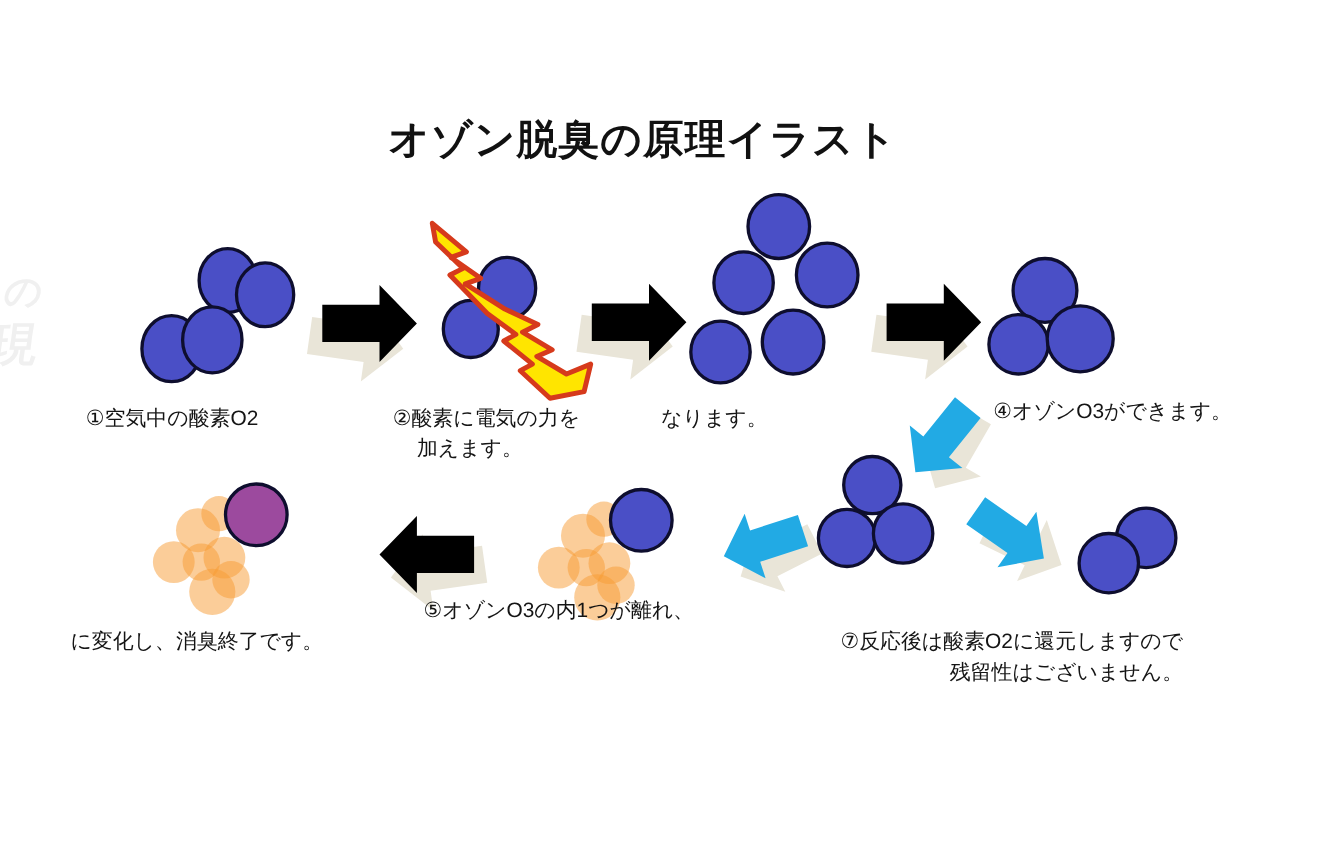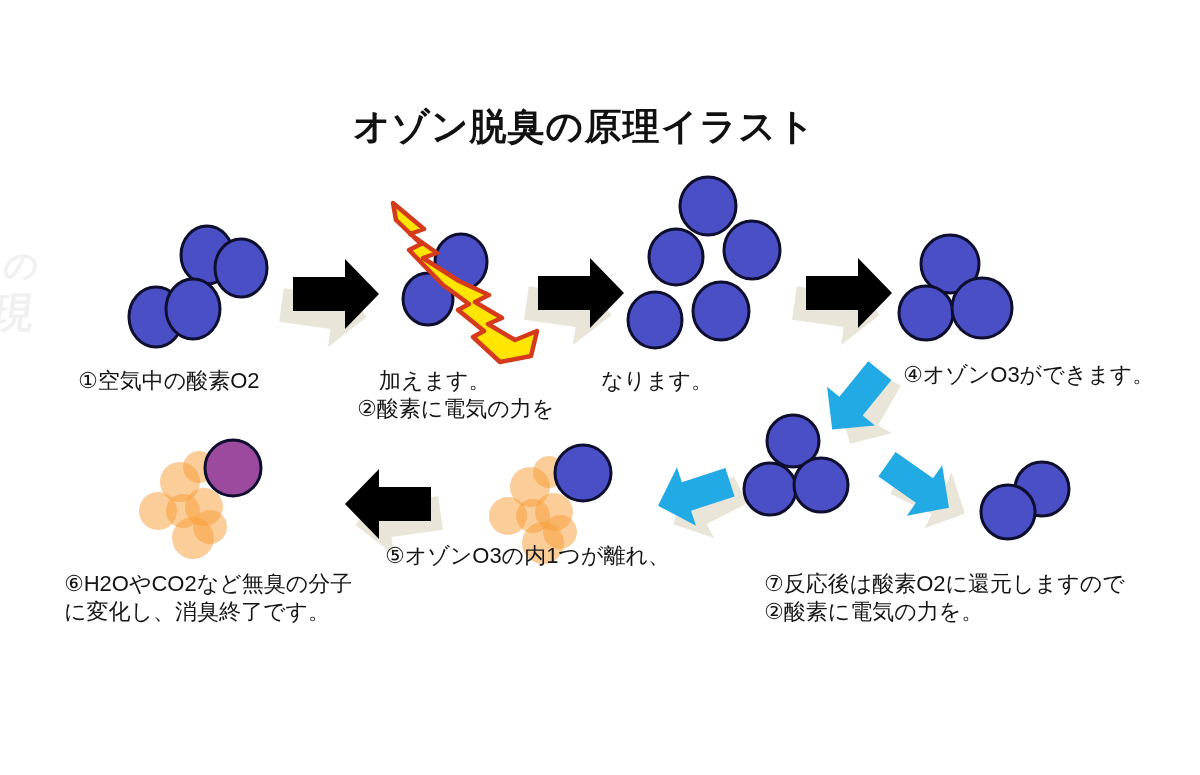--- a/index.html
+++ b/index.html
@@ -6,21 +6,21 @@
   #canvas{
     position:relative;width:1200px;height:775px;background:#ffffff;
     overflow:hidden;font-family:"Liberation Sans","DejaVu Sans",sans-serif;
   }
   #art{position:absolute;left:0;top:0;z-index:1;}
   .ttl{
     position:absolute;left:353px;top:102px;z-index:2;
     font-size:37px;font-weight:700;letter-spacing:1px;color:#111;white-space:nowrap;
   }
   .lbl{
-    position:absolute;z-index:2;font-size:22px;line-height:28px;color:#141414;
+    position:absolute;z-index:2;font-size:19px;line-height:28px;color:#141414;
     white-space:nowrap;
   }
   .lbl span{display:block;}
   .wm{
     position:absolute;z-index:0;color:#f0f0f0;font-weight:700;line-height:1;
     user-select:none;
   }
 </style>
 </head>
 <body>
@@ -133,39 +133,38 @@
     </g>
   </svg>
 
   <div class="ttl">オゾン脱臭の原理イラスト</div>
 
   <div class="lbl" style="left:78px;top:367px;">
     <span>①空気中の酸素O2</span>
   </div>
 
   <div class="lbl" style="left:357px;top:367px;">
+    <span>②酸素に電気の力を</span>
     <span style="margin-left:22px;">加えます。</span>
-    <span>②酸素に電気の力を</span>
   </div>
 
   <div class="lbl" style="left:601px;top:367px;">
     <span style="">なります。</span>
   </div>
 
   <div class="lbl" style="left:903px;top:361px;">
     <span>④オゾンO3ができます。</span>
   </div>
 
   <div class="lbl" style="left:385px;top:542px;">
     <span>⑤オゾンO3の内1つが離れ、</span>
   </div>
 
   <div class="lbl" style="left:64px;top:570px;">
-    <span>⑥H2OやCO2など無臭の分子</span>
     <span style="">に変化し、消臭終了です。</span>
   </div>
 
-  <div class="lbl" style="left:764px;top:570px;">
+  <div class="lbl" style="left:764px;top:570px;text-align:right;">
     <span>⑦反応後は酸素O2に還元しますので</span>
-    <span>②酸素に電気の力を。</span>
+    <span>残留性はございません。</span>
   </div>
 
 </div>
 
 </body></html>

